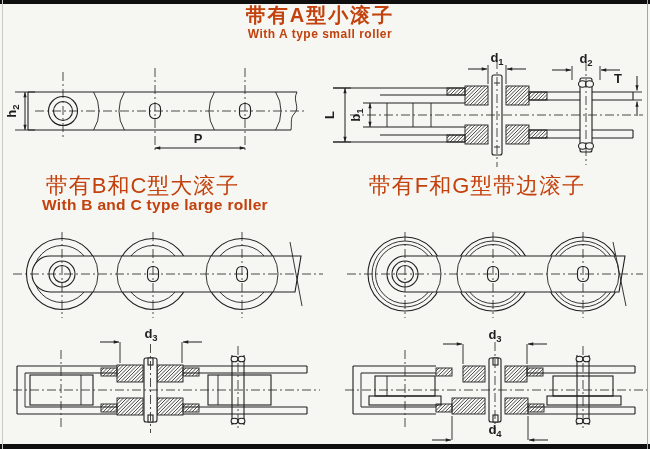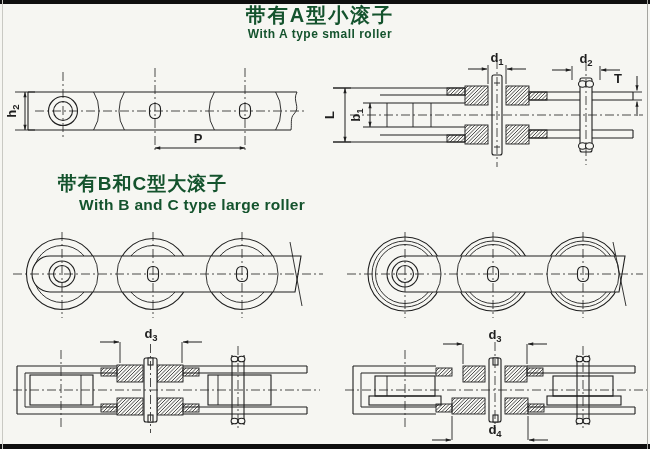--- a/index.html
+++ b/index.html
@@ -1,26 +1,26 @@
 <!DOCTYPE html>
 <html><head>
 <meta charset="utf-8">
 <style>
   html,body{margin:0;padding:0;background:#888;}
   #page{position:relative;width:650px;height:449px;background:#f6f6f2;overflow:hidden;
-        font-family:"Liberation Sans",sans-serif;color:#14532d;}
+        font-family:"Liberation Sans",sans-serif;color:#c2410c;}
   .bar{position:absolute;left:0;width:650px;background:#0f0f0f;}
   #bar-top{top:0;height:4px;}
   #bar-bottom{top:444px;height:5px;}
   .edge{position:absolute;top:0;height:449px;width:1px;}
   #edge-l{left:2px;background:#c9c9c3;}
   #edge-r{left:647px;background:#a5a5a0;}
   .title{position:absolute;text-align:center;white-space:nowrap;}
   .zh{font-size:20px;font-weight:bold;letter-spacing:2px;}
-  .zh2{font-size:19px;font-weight:bold;letter-spacing:1px;}
+  .zh2{font-size:22px;font-weight:normal;letter-spacing:1px;}
   .en{font-size:12px;font-weight:bold;letter-spacing:0.5px;}
   .en2{font-size:15.5px;font-weight:bold;letter-spacing:0.3px;}
   svg{position:absolute;overflow:visible;}
   .ln{stroke:#1f1f1f;stroke-width:1.1;fill:none;}
   .thin{stroke:#1f1f1f;stroke-width:0.9;fill:none;}
   .cl{stroke:#2a2a2a;stroke-width:0.85;fill:none;stroke-dasharray:9 3 2 3;}
   .dim{stroke:#1f1f1f;stroke-width:1;fill:none;}
   .htl{stroke:#272727;stroke-width:0.8;}
   .arr{fill:#1f1f1f;stroke:none;}
   .fillp{fill:#f6f6f2;stroke:#1f1f1f;stroke-width:1.1;}
@@ -32,21 +32,22 @@
 
 <div id="page">
   <div class="bar" id="bar-top"></div>
   <div class="bar" id="bar-bottom"></div>
   <div class="edge" id="edge-l"></div>
   <div class="edge" id="edge-r"></div>
 
   <div class="title zh" style="top:2px;left:165px;width:310px;">带有A型小滚子</div>
   <div class="title en" style="top:27px;left:170px;width:300px;">With A type small roller</div>
   <div class="title zh2" style="top:171px;left:0px;width:285px;">带有B和C型大滚子</div>
-  <div class="title en2" style="top:196px;left:5px;width:300px;text-align:right;">With B and C type large roller</div>
+  <div class="title en2" style="top:196px;left:5px;width:300px;">With B and C type large roller</div>
+  <div class="title zh2" style="top:171px;left:327px;width:300px;">带有F和G型带边滚子</div>
 
   <svg style="left:5px;top:56px;" width="310" height="112" viewBox="0 0 310 112">
     <g>
       <path class="ln" d="M23,36 H292"></path>
       <path class="ln" d="M23,74 H286"></path>
       <path class="ln" d="M23,36 V74"></path>
       <path class="thin" d="M292,36 c-5,9 4,15 -3,22 c-4,4 -2,10 -3,16"></path>
       <path class="thin" d="M88.6,36 A36,36 0 0,1 88.6,74"></path>
       <path class="thin" d="M119.4,36 A36,36 0 0,0 119.4,74"></path>
       <path class="thin" d="M209.4,36 A36,36 0 0,0 209.4,74"></path>

